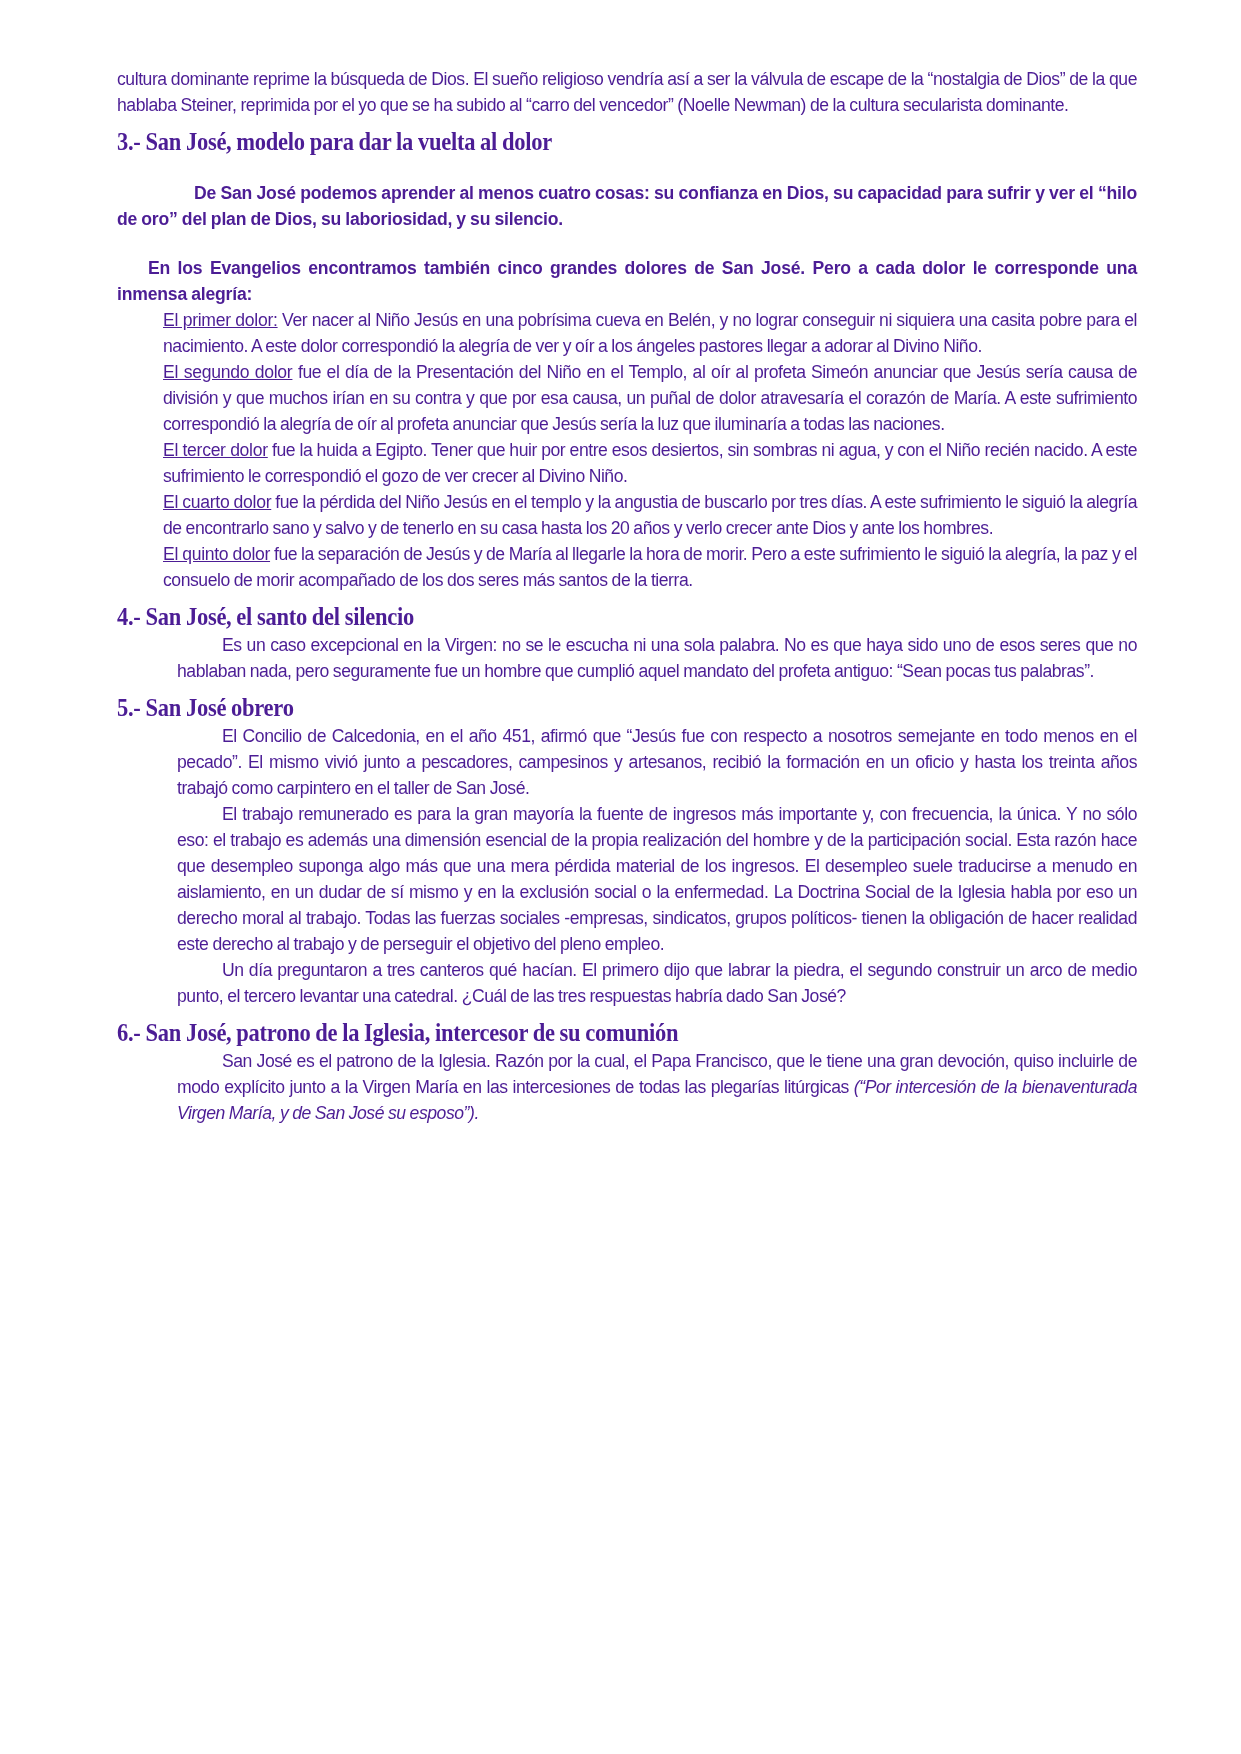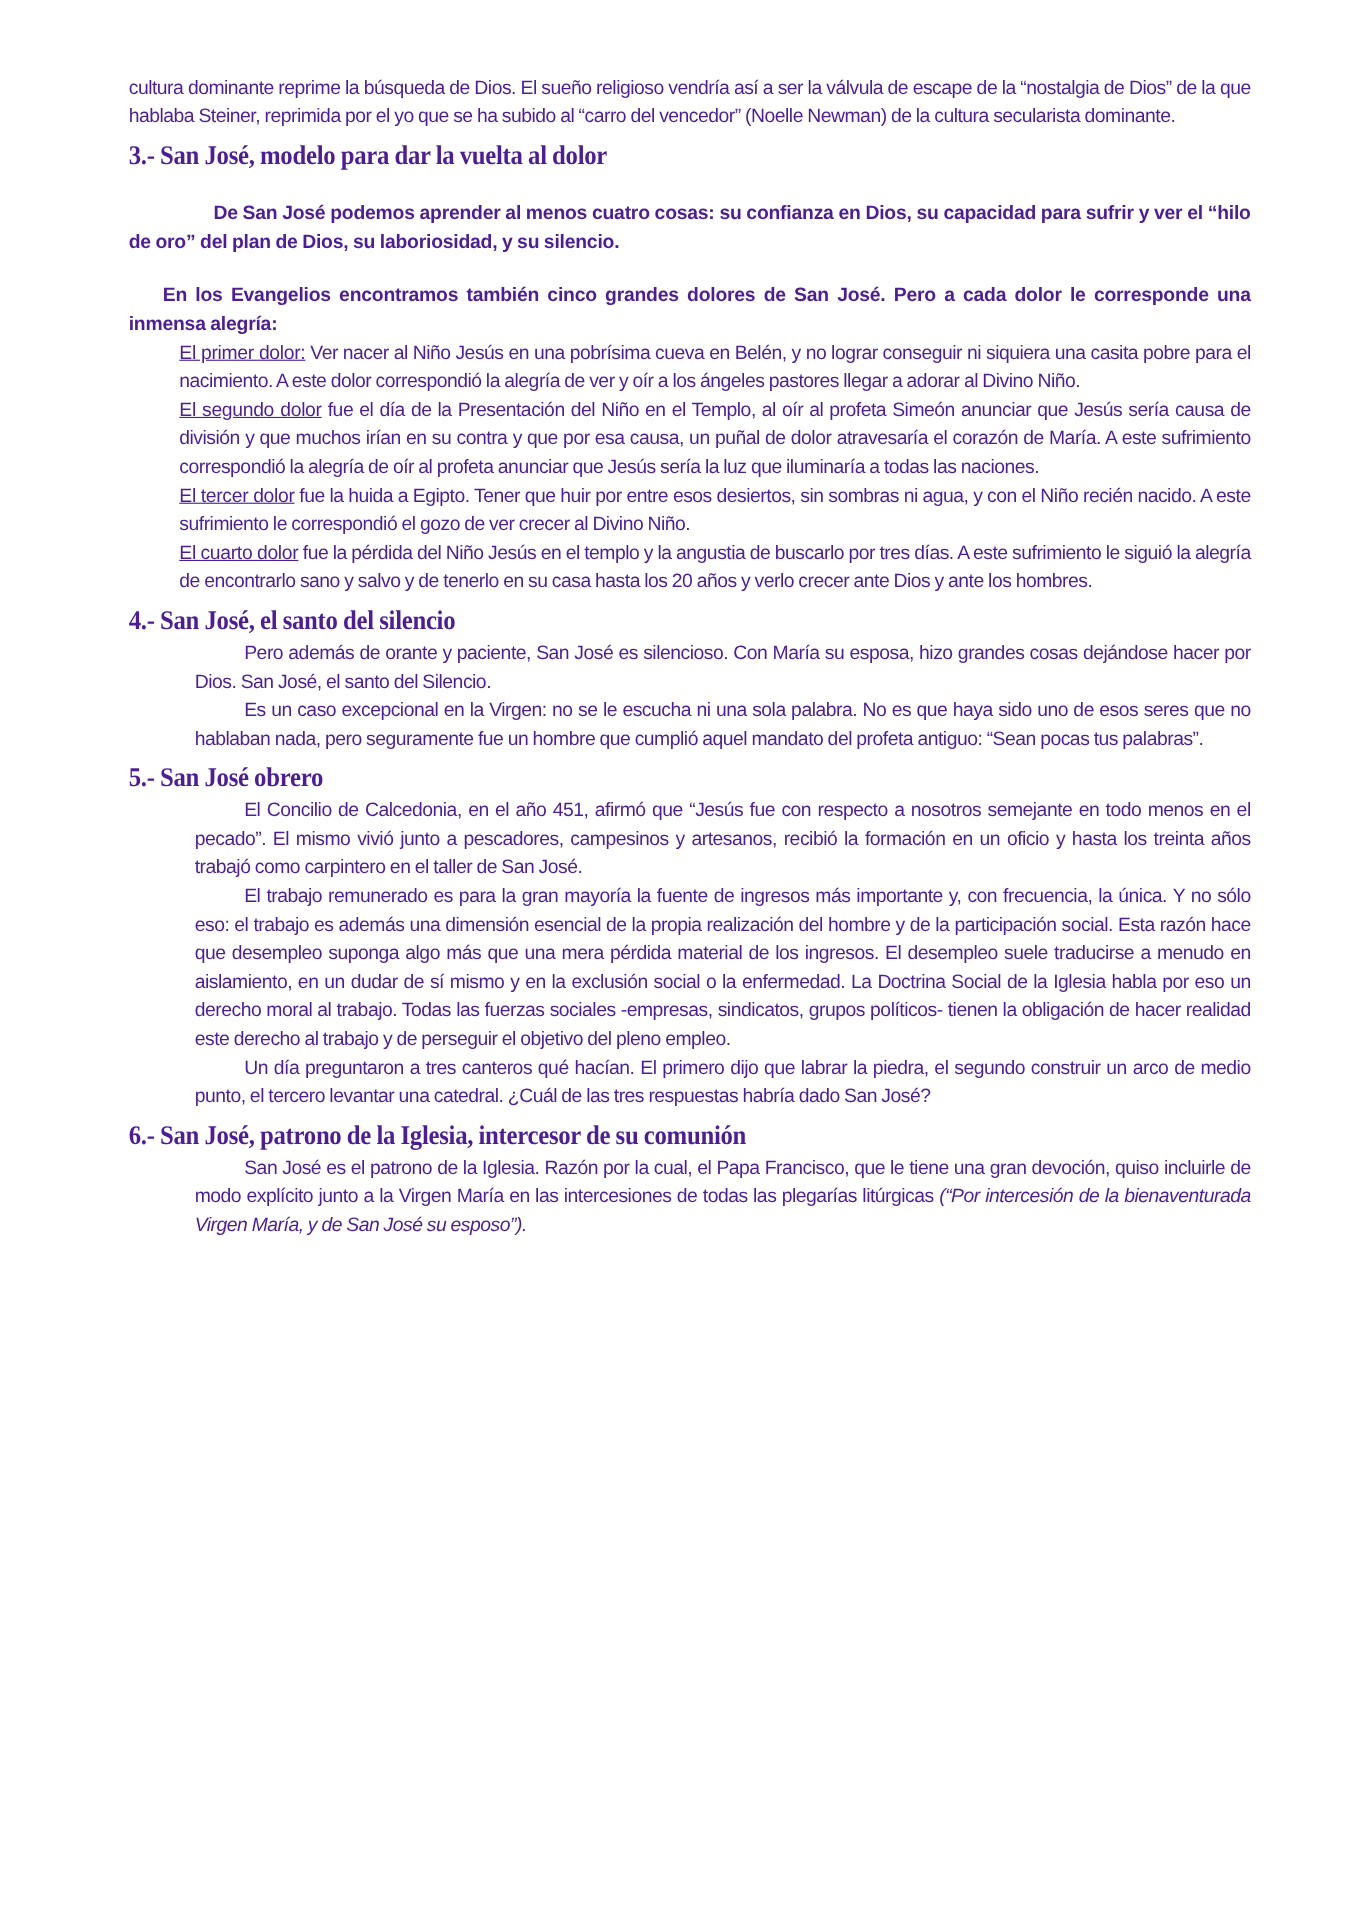--- a/index.html
+++ b/index.html
@@ -51,25 +51,27 @@
     </p>
     <p class="dolor lastleft">
       <span class="label">El segundo dolor</span><span> fue el día de la Presentación del Niño en el Templo, al oír al profeta Simeón anunciar que Jesús sería causa de división y que muchos irían en su contra y que por esa causa, un puñal de dolor atravesaría el corazón de María. A este sufrimiento correspondió la alegría de oír al profeta anunciar que Jesús sería la luz que iluminaría a todas las naciones.</span>
     </p>
     <p class="dolor lastleft">
       <span class="label">El tercer dolor</span><span> fue la huida a Egipto. Tener que huir por entre esos desiertos, sin sombras ni agua, y con el Niño recién nacido. A este sufrimiento le correspondió el gozo de ver crecer al Divino Niño.</span>
     </p>
     <p class="dolor lastleft">
       <span class="label">El cuarto dolor</span><span> fue la pérdida del Niño Jesús en el templo y la angustia de buscarlo por tres días. A este sufrimiento le siguió la alegría de encontrarlo sano y salvo y de tenerlo en su casa hasta los 20 años y verlo crecer ante Dios y ante los hombres.</span>
     </p>
+    <p class="dolor lastleft">
+      <span class="label">El quinto dolor</span><span> fue la separación de Jesús y de María al llegarle la hora de morir. Pero a este sufrimiento le siguió la alegría, la paz y el consuelo de morir acompañado de los dos seres más santos de la tierra.</span>
+    </p>
   </section>
 
   <section>
     <h2>4.- San José, el santo del silencio</h2>
-    <p class="indented lastleft">Pero además de orante y paciente, San José es silencioso. Con María su esposa, hizo grandes cosas dejándose hacer por Dios. San José, el santo del Silencio.</p>
     <p class="indented lastleft">Es un caso excepcional en la Virgen: no se le escucha ni una sola palabra. No es que haya sido uno de esos seres que no hablaban nada, pero seguramente fue un hombre que cumplió aquel mandato del profeta antiguo: “Sean pocas tus palabras”.</p>
   </section>
 
   <section>
     <h2>5.- San José obrero</h2>
     <p class="indented lastleft">El Concilio de Calcedonia, en el año 451, afirmó que “Jesús fue con respecto a nosotros semejante en todo menos en el pecado”. El mismo vivió junto a pescadores, campesinos y artesanos, recibió la formación en un oficio y hasta los treinta años trabajó como carpintero en el taller de San José.</p>
     <p class="indented lastleft">El trabajo remunerado es para la gran mayoría la fuente de ingresos más importante y, con frecuencia, la única. Y no sólo eso: el trabajo es además una dimensión esencial de la propia realización del hombre y de la participación social. Esta razón hace que desempleo suponga algo más que una mera pérdida material de los ingresos. El desempleo suele traducirse a menudo en aislamiento, en un dudar de sí mismo y en la exclusión social o la enfermedad. La Doctrina Social de la Iglesia habla por eso un derecho moral al trabajo. Todas las fuerzas sociales -empresas, sindicatos, grupos políticos- tienen la obligación de hacer realidad este derecho al trabajo y de perseguir el objetivo del pleno empleo.</p>
     <p class="indented lastleft">Un día preguntaron a tres canteros qué hacían. El primero dijo que labrar la piedra, el segundo construir un arco de medio punto, el tercero levantar una catedral. ¿Cuál de las tres respuestas habría dado San José?</p>
   </section>
 

